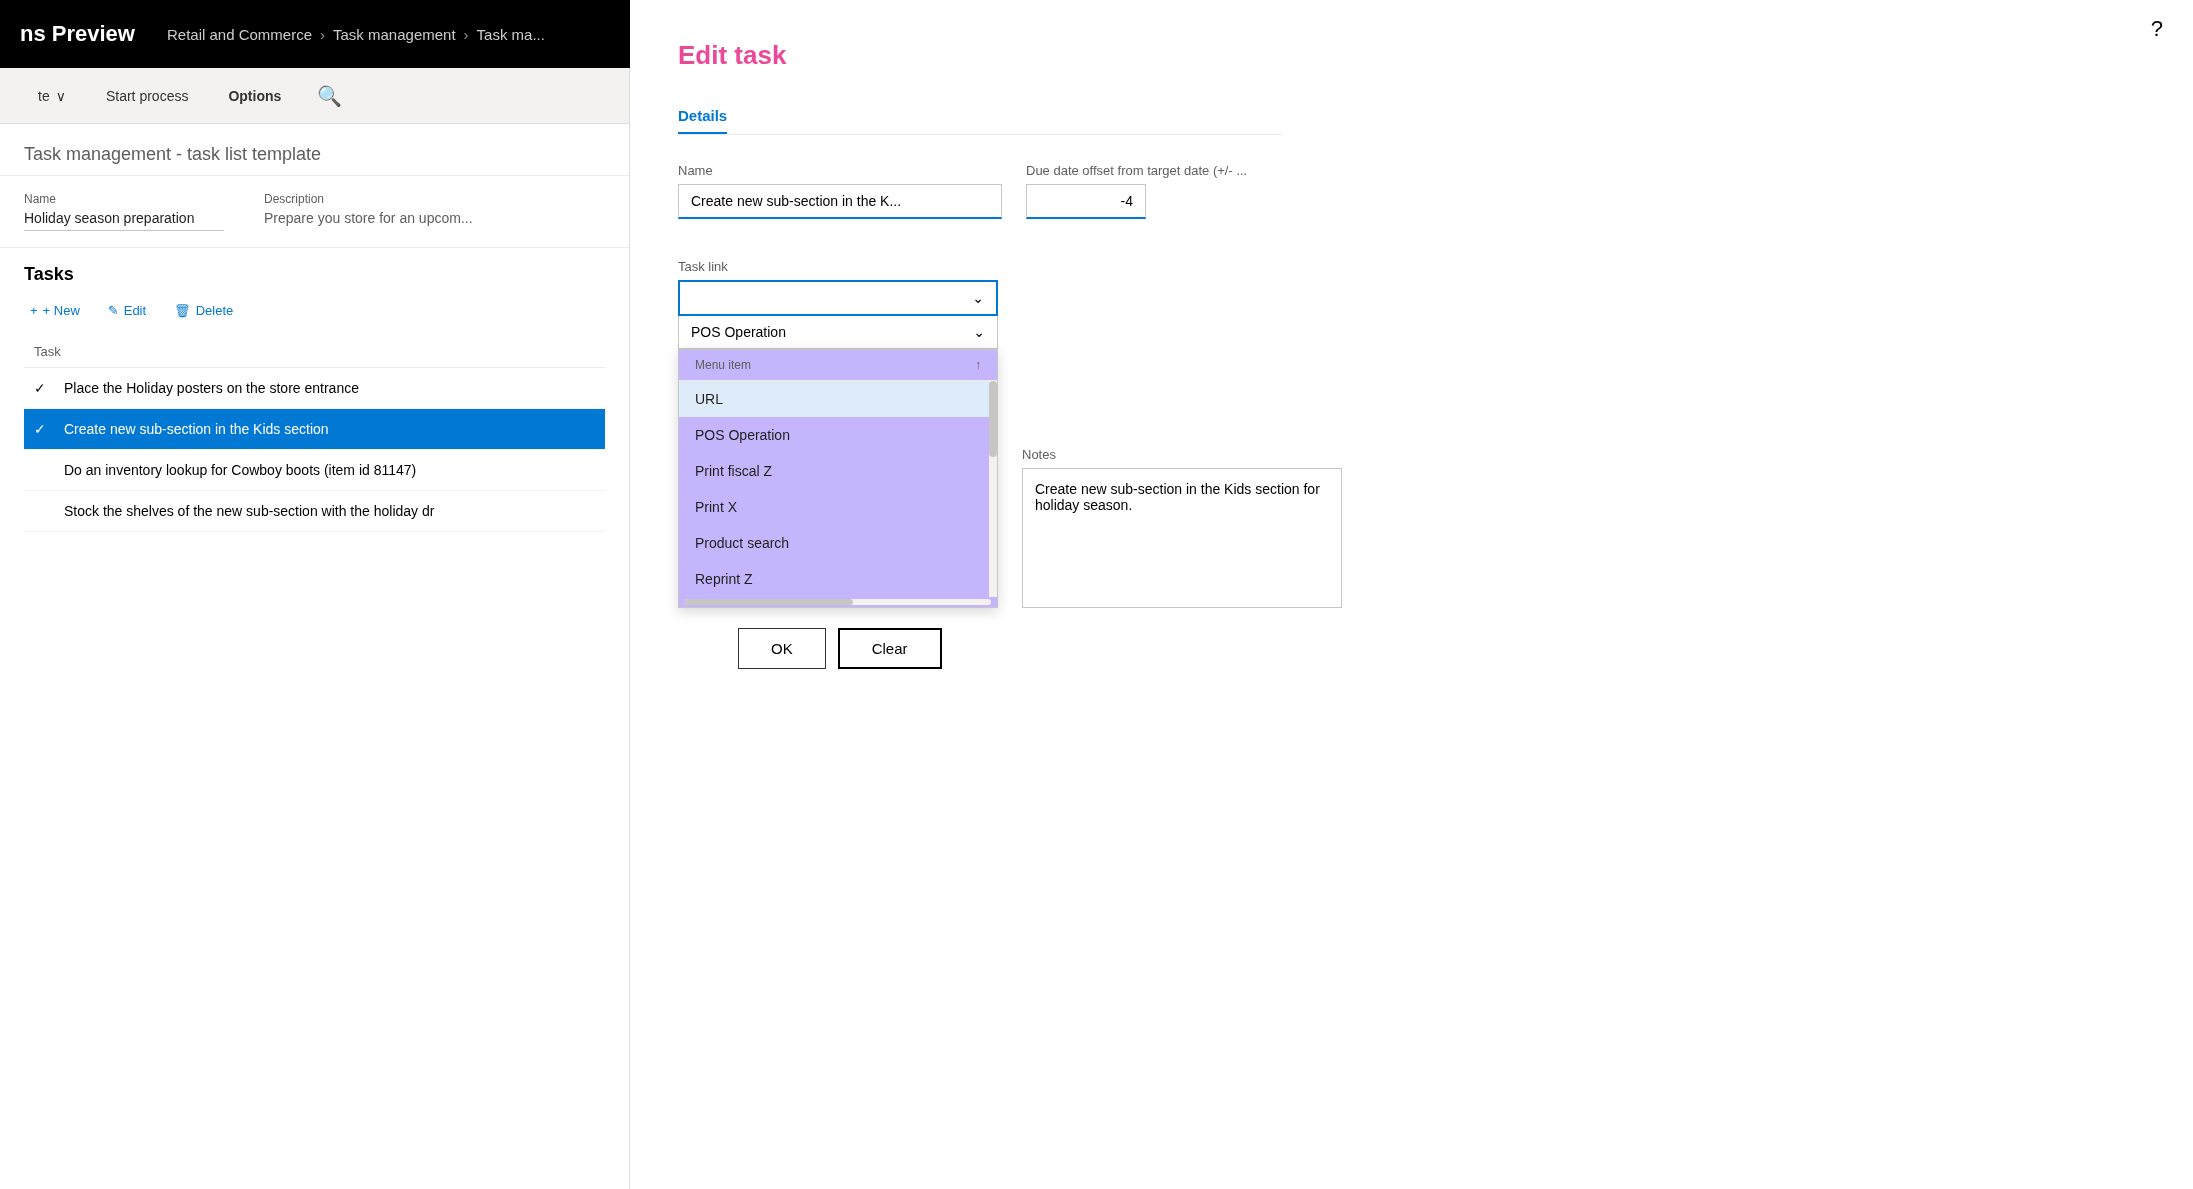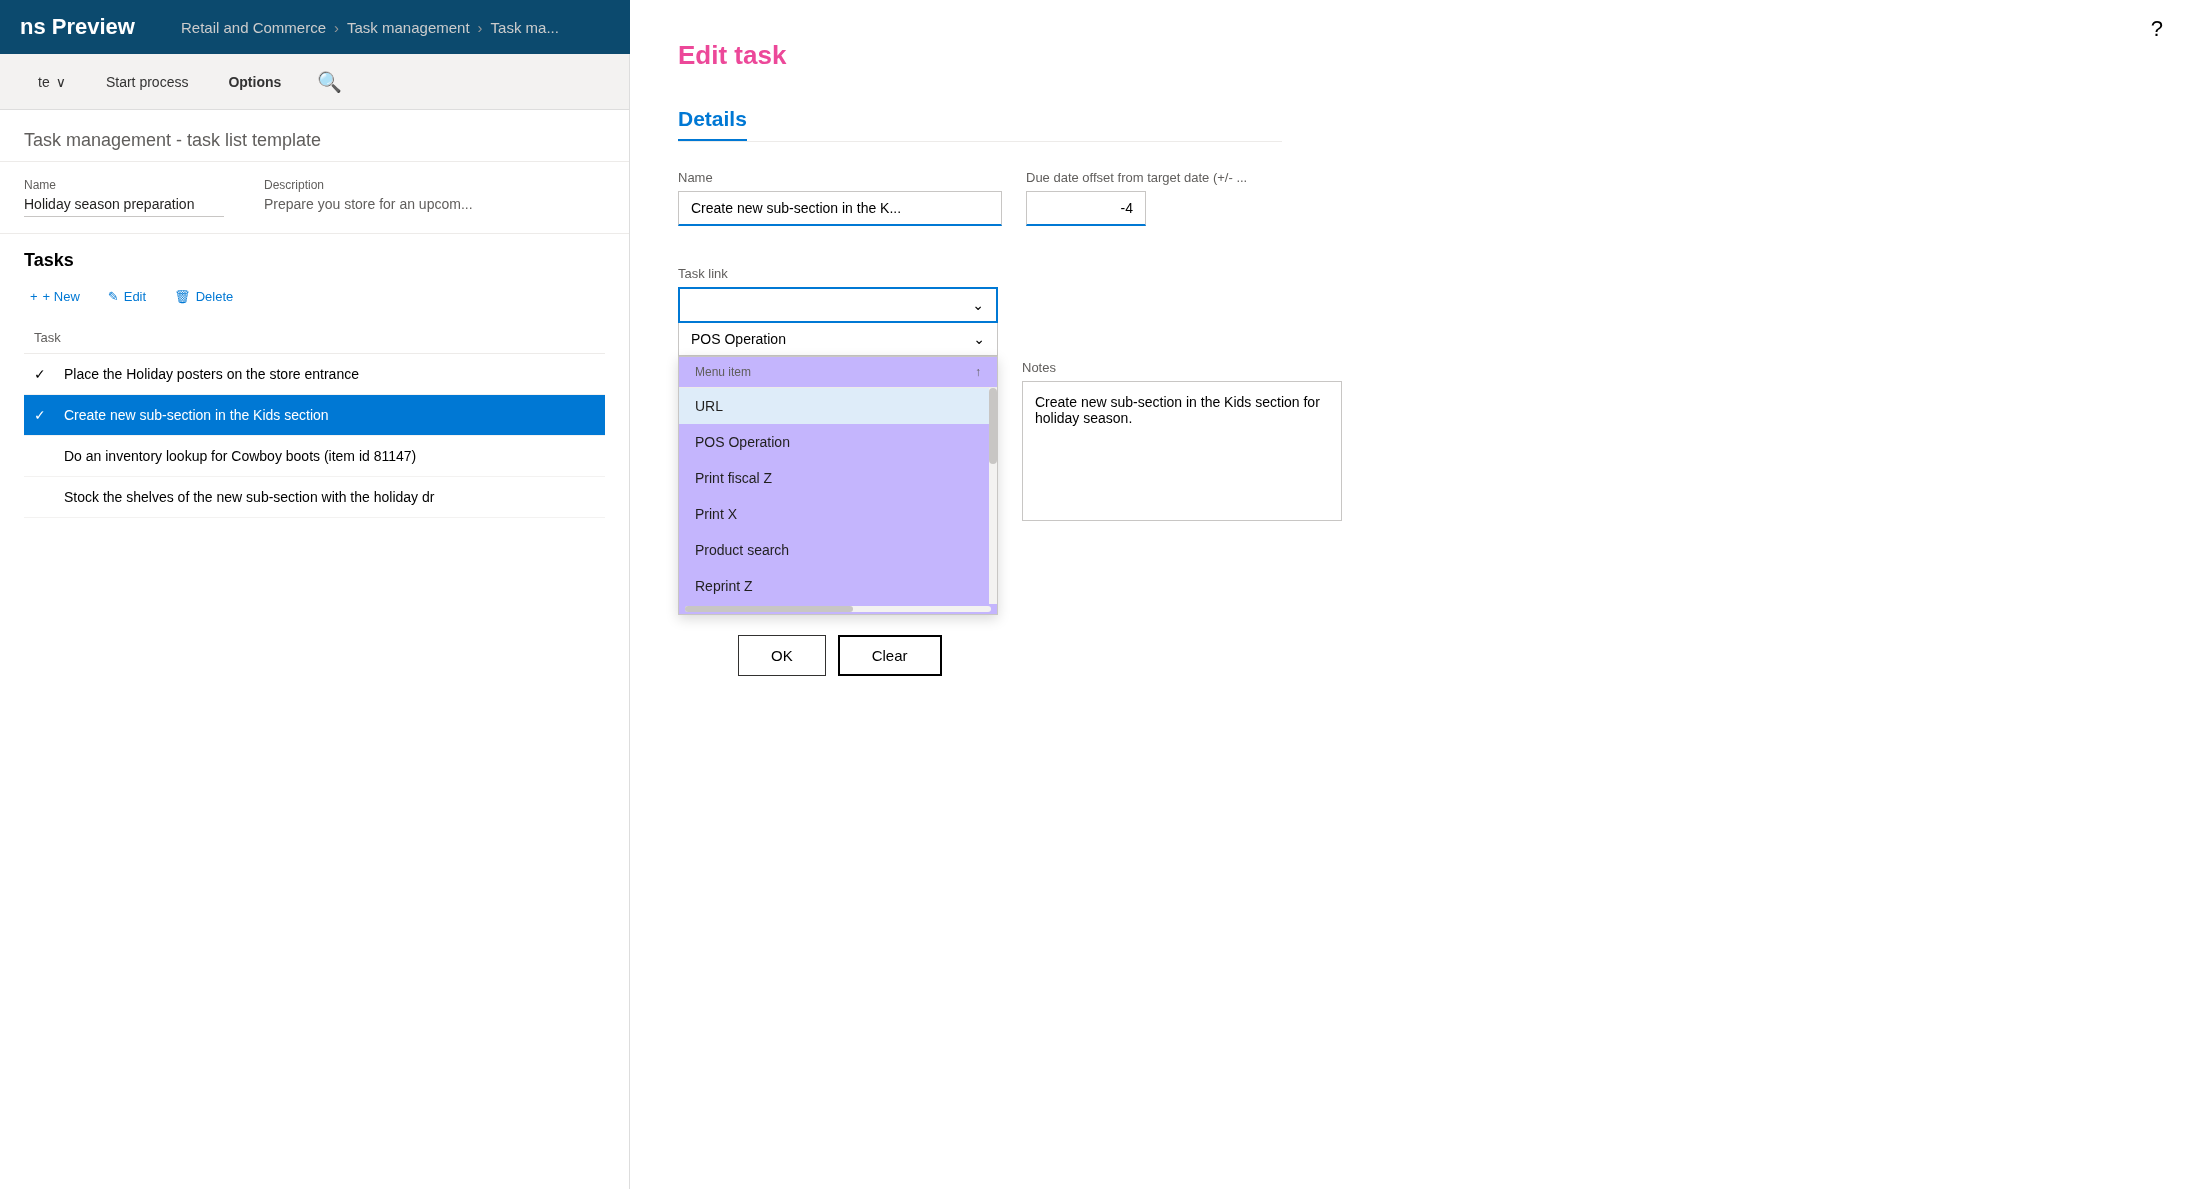--- a/index.html
+++ b/index.html
@@ -1,26 +1,26 @@
 <!DOCTYPE html>
 <html><head>
   <meta charset="utf-8">
   <style>
     * { box-sizing: border-box; margin: 0; padding: 0; }
     body { font-family: 'Segoe UI', Arial, sans-serif; font-size: 14px; background: #f3f2f1; overflow: hidden; width: 2193px; height: 1189px; }
 
     
     .top-nav {
-      background: #0c4a6e;
+      background: #000000;
       color: #fff;
-      height: 54px;
+      height: 68px;
       display: flex;
       align-items: center;
       padding: 0 20px;
-      gap: 16px;
+      gap: 2px;
     }
     .top-nav .app-title {
       font-size: 22px;
       font-weight: 600;
       margin-right: 30px;
     }
     .top-nav .breadcrumb {
       display: flex;
       align-items: center;
       gap: 8px;
@@ -185,21 +185,21 @@
       margin-bottom: 28px;
       color: #ec4899;
     }
     .detail-tabs {
       display: flex;
       gap: 0;
       border-bottom: 1px solid #edebe9;
       margin-bottom: 28px;
     }
     .detail-tab {
-      font-size: 21px;
+      font-size: 15px;
       padding: 8px 0;
       margin-right: 24px;
       cursor: pointer;
       color: #605e5c;
       border-bottom: 2px solid transparent;
     }
     .detail-tab.active {
       color: #0078d4;
       border-bottom: 2px solid #0078d4;
       font-weight: 600;
@@ -413,21 +413,21 @@
       <div class="form-group">
         <label>Name</label>
         <input class="form-input" type="text" value="Create new sub-section in the K..." style="width: 324px;">
       </div>
       <div class="form-group">
         <label>Due date offset from target date (+/- ...</label>
         <input class="form-input-number" type="text" value="-4" style="">
       </div>
     </div>
 
-    <div class="form-row" style="align-items: center; margin-top: 40px;">
+    <div class="form-row" style="align-items: flex-end; margin-top: 40px;">
       <div class="form-group" style="max-width: 320px;">
         <label>Task link</label>
 
         <div class="dropdown-container">
           <div class="dropdown-trigger">
             <span></span>
             <span>⌄</span>
           </div>
 
           <div style="display:flex; align-items:center; justify-content:space-between; border: 1px solid #c8c6c4; border-top: none; padding: 8px 12px; font-size:14px; background:#fff; width:320px;">

